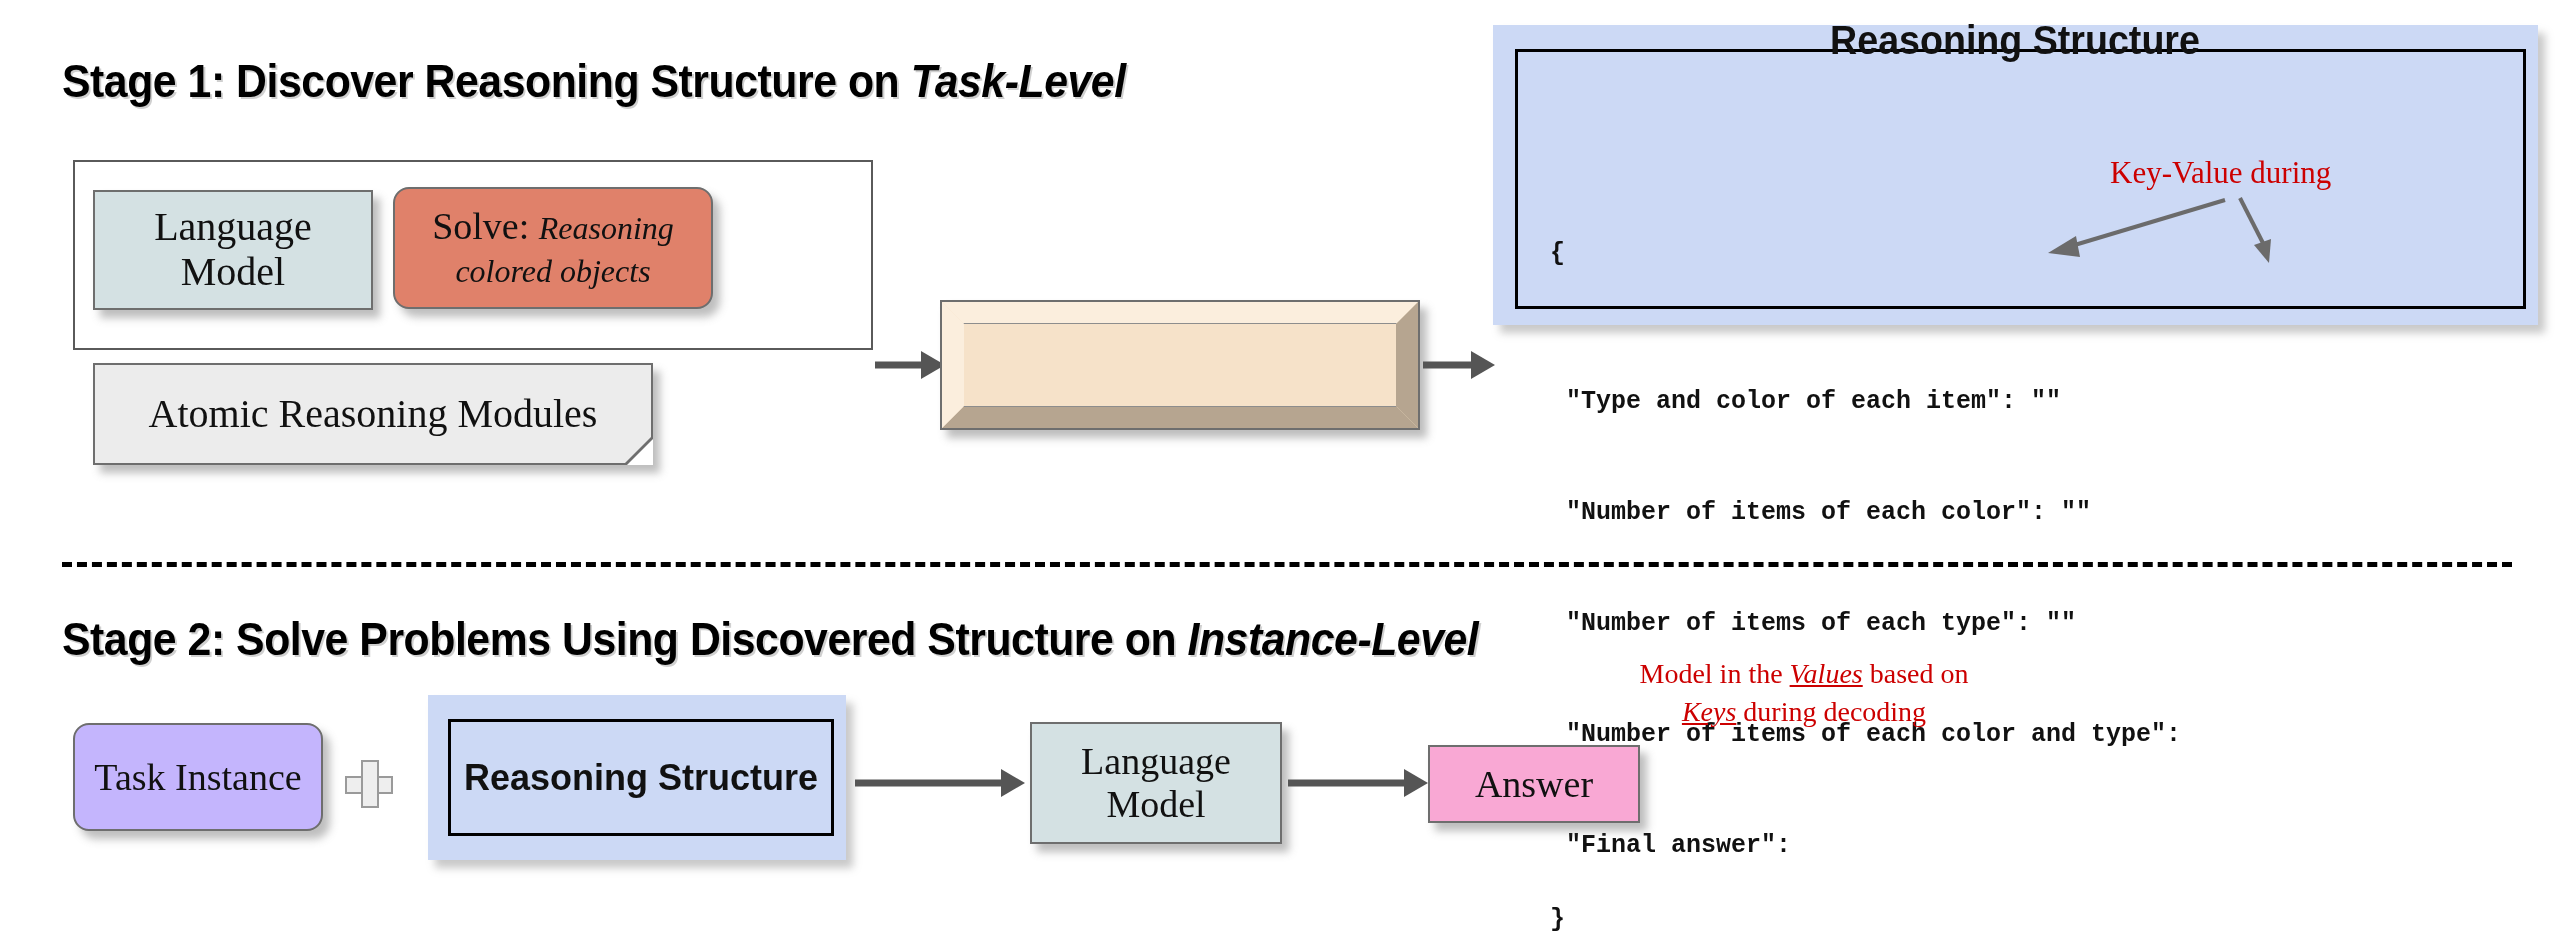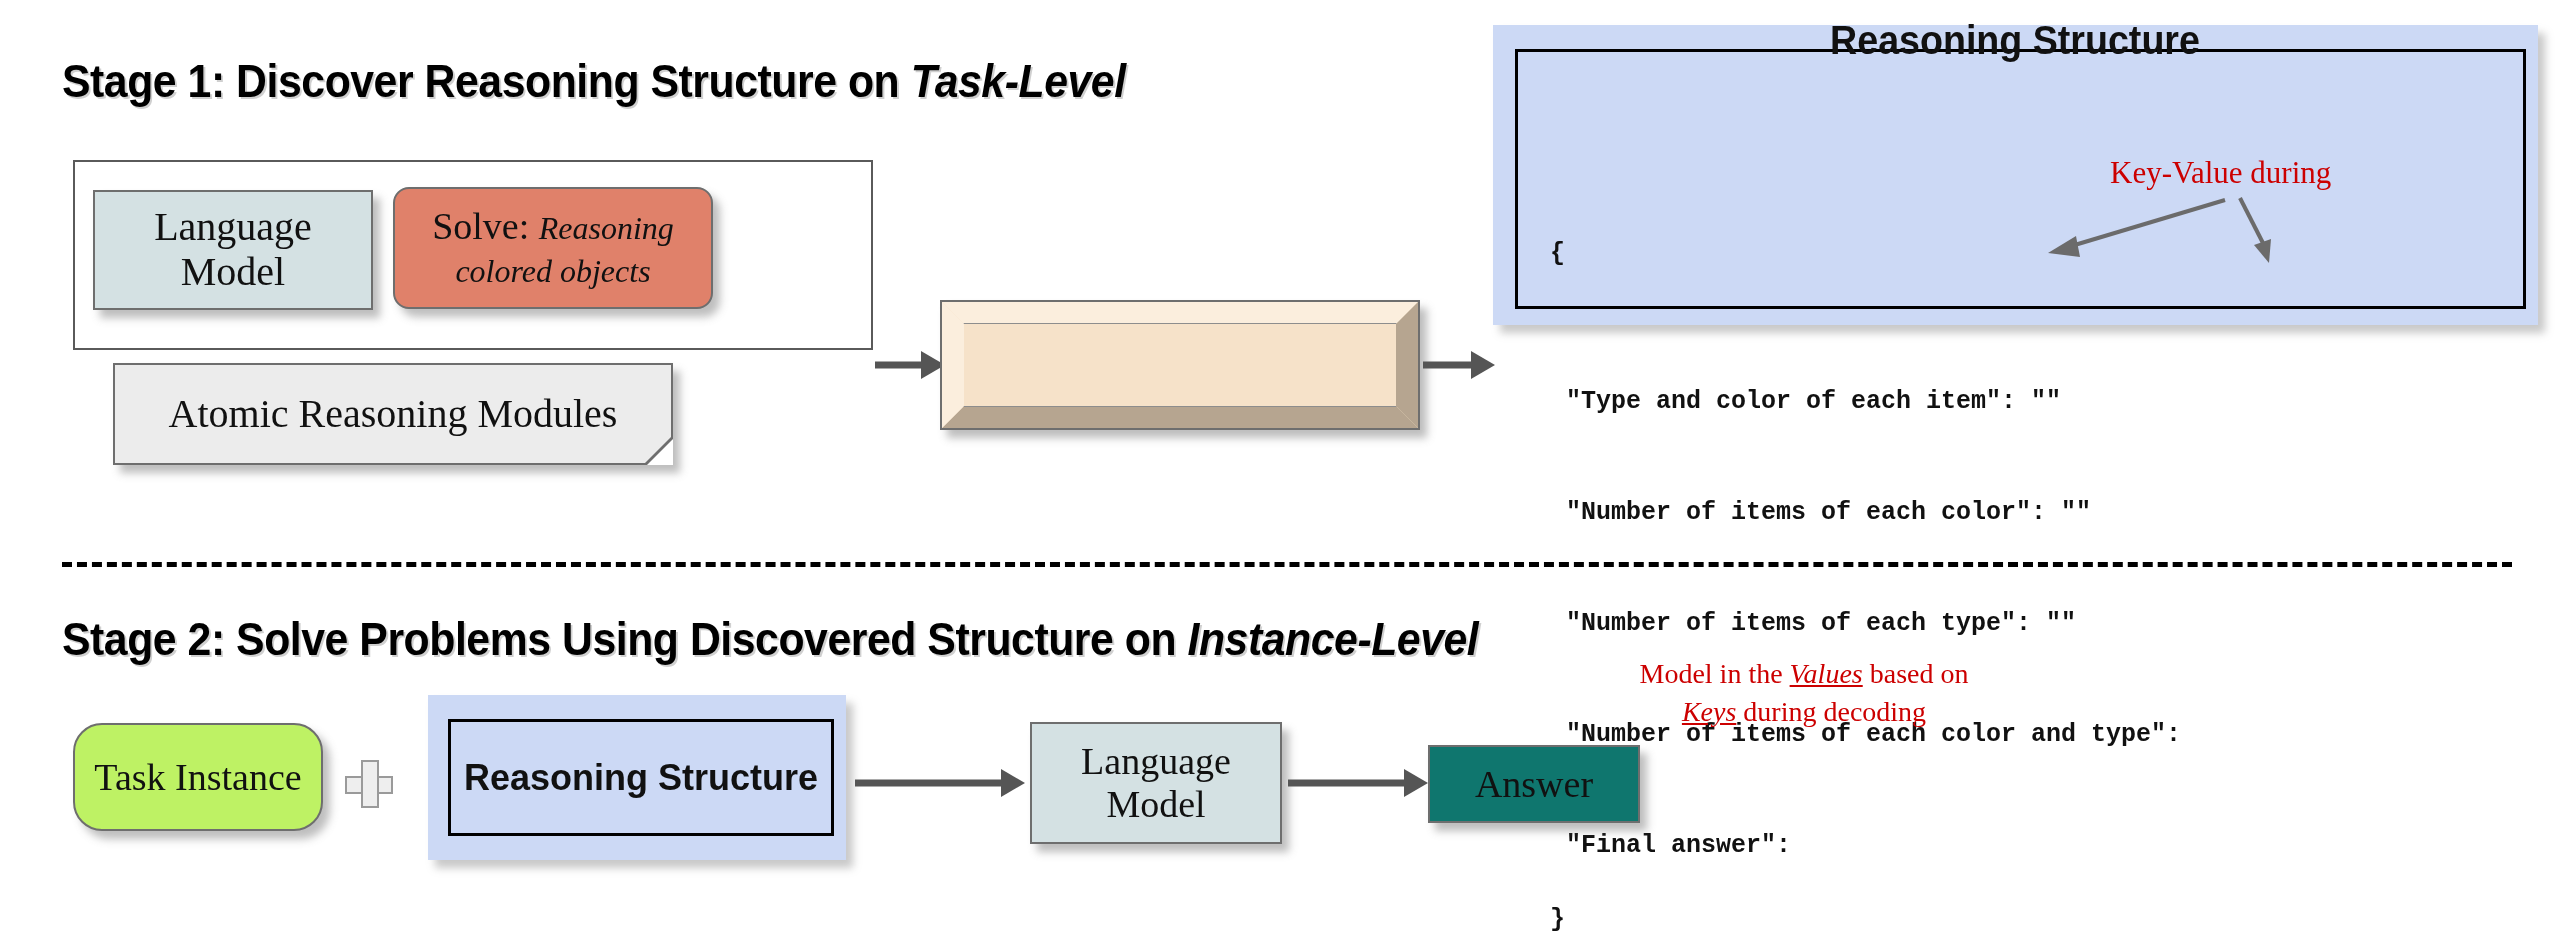--- a/index.html
+++ b/index.html
@@ -78,21 +78,20 @@
   #task-box .tlabel { font-weight: normal; }
   #task-box .titalic { font-style: italic; font-size: 32px; }
 
   
   #modules-box {
     left: 93px; top: 363px;
     width: 560px; height: 102px;
     background: #ececec;
     border: 2px solid #6e6e6e;
     font-size: 40px;
-    margin-left: 20px;
   }
   #modules-fold {
     position: absolute;
     right: -2px; bottom: -2px;
     width: 0; height: 0;
     border-left: 26px solid transparent;
     border-bottom: 26px solid #ffffff;
     filter: drop-shadow(-2px -2px 0 #6e6e6e);
   }
 
@@ -183,23 +182,23 @@
     position: absolute;
     left: 62px; top: 562px;
     width: 2450px; height: 0;
     border-top: 5px dashed #000;
   }
 
   
   #task-instance {
     left: 73px; top: 723px;
     width: 250px; height: 108px;
-    background: #bef264;
-    border: 2px solid #6e6e6e;
-    border-radius: 29px;
+    background: #c4b5fd;
+    border: 2px solid #6e6e6e;
+    border-radius: 16px;
     font-size: 38px;
   }
 
   #plus-icon {
     position: absolute;
     left: 345px; top: 760px;
     width: 48px; height: 48px;
   }
   #plus-icon .bar {
     position: absolute; background: #eeeeee; border: 2px solid #9a9a9a;
@@ -230,21 +229,21 @@
     left: 1030px; top: 722px;
     width: 252px; height: 122px;
     background: #d4e1e3;
     border: 2px solid #6e6e6e;
     font-size: 38px;
   }
 
   #answer-box {
     left: 1428px; top: 745px;
     width: 212px; height: 78px;
-    background: #0f766e;
+    background: #f9a8d4;
     border: 2px solid #6e6e6e;
     font-size: 38px;
   }
 
   #fill-annotation {
     position: absolute;
     left: 1634px; top: 655px;
     width: 340px;
     text-align: center;
     font-size: 28px;

